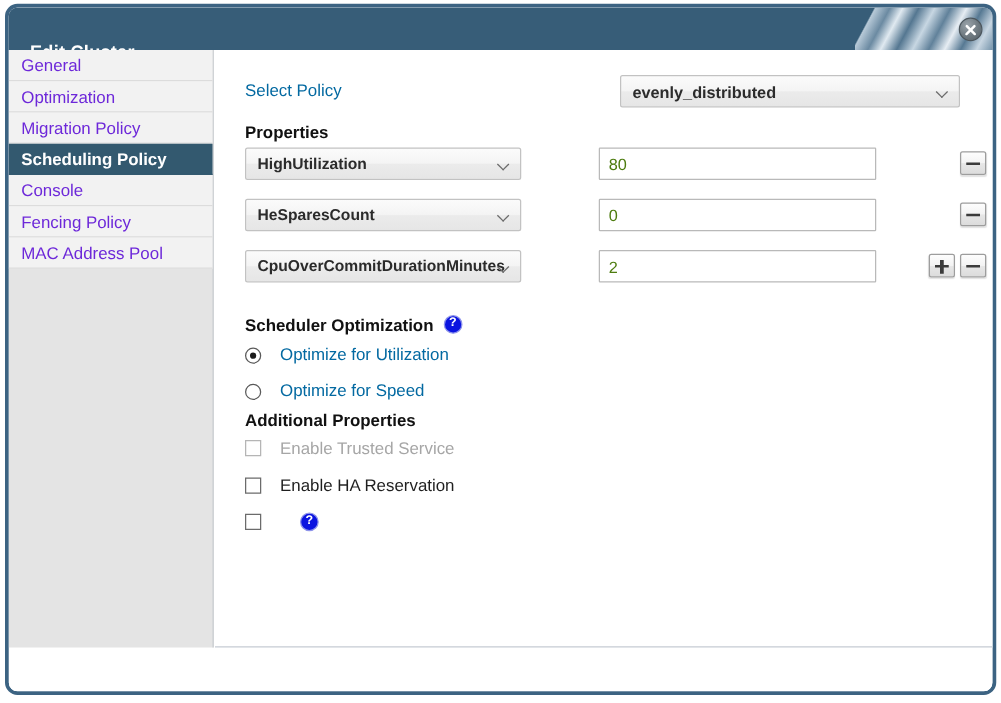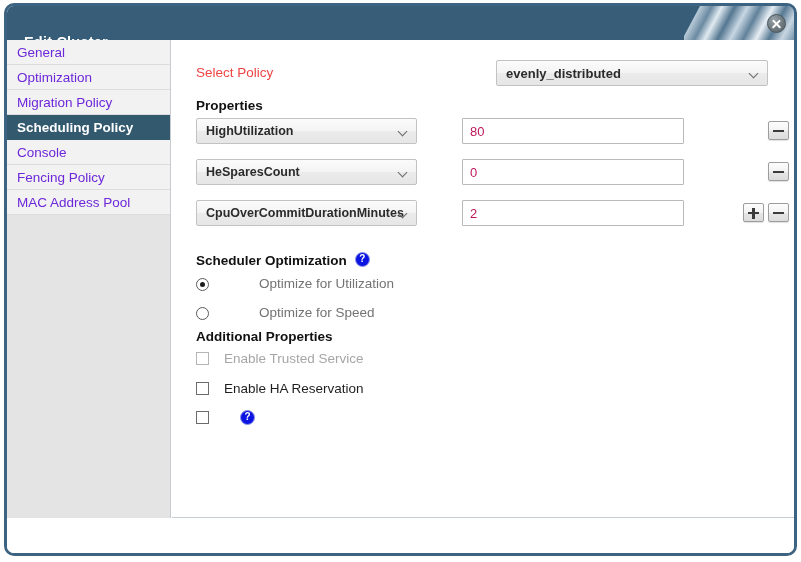--- a/index.html
+++ b/index.html
@@ -158,21 +158,21 @@
     left: 24px;
     top: 20px;
     right: 26px;
     height: 26px;
   }
   .label-select-policy {
     position: absolute;
     left: 0;
     top: 5px;
     font-size: 13.5px;
-    color: #ef4444;
+    color: #0369a1;
   }
 
   
   .combo {
     position: relative;
     box-sizing: border-box;
     height: 26px;
     border: 1px solid #c2c2c2;
     border-radius: 2px;
     background: linear-gradient(to bottom, #fbfbfb 0%, #f4f4f4 48%, #ebebeb 52%, #e6e6e6 100%);
@@ -237,31 +237,31 @@
   }
   .prop-row .prop-combo {
     position: absolute;
     left: 0;
     top: 0;
     width: 221px;
   }
   .prop-row .prop-combo .combo-text { font-size: 12.5px; }
   .prop-row .txtfield {
     position: absolute;
-    left: 266px;
+    left: 283px;
     top: 0;
     width: 222px;
     height: 26px;
     box-sizing: border-box;
     border: 1px solid #b9b9b9;
     border-radius: 1px;
     background: #ffffff;
     font-family: "Liberation Sans", sans-serif;
     font-size: 13px;
-    color: #be185d;
+    color: #4d7c0f;
     padding: 0 7px;
     outline: none;
   }
   .btn-plus, .btn-minus {
     position: absolute;
     top: 3px;
     width: 21px;
     height: 19px;
     box-sizing: border-box;
     border: 1px solid #9d9d9d;
@@ -355,23 +355,22 @@
     width: 5px;
     height: 5px;
     border-radius: 50%;
     background: #1b1b1b;
   }
   .radio-row .rlabel {
     position: absolute;
     left: 28px;
     top: 0;
     font-size: 13.5px;
-    color: #737373;
+    color: #0369a1;
     white-space: nowrap;
-    margin-left: 35px;
   }
 
   
   .check-row {
     position: absolute;
     left: 24px;
     height: 20px;
     cursor: pointer;
   }
   #chk-trusted { top: 311px; }

